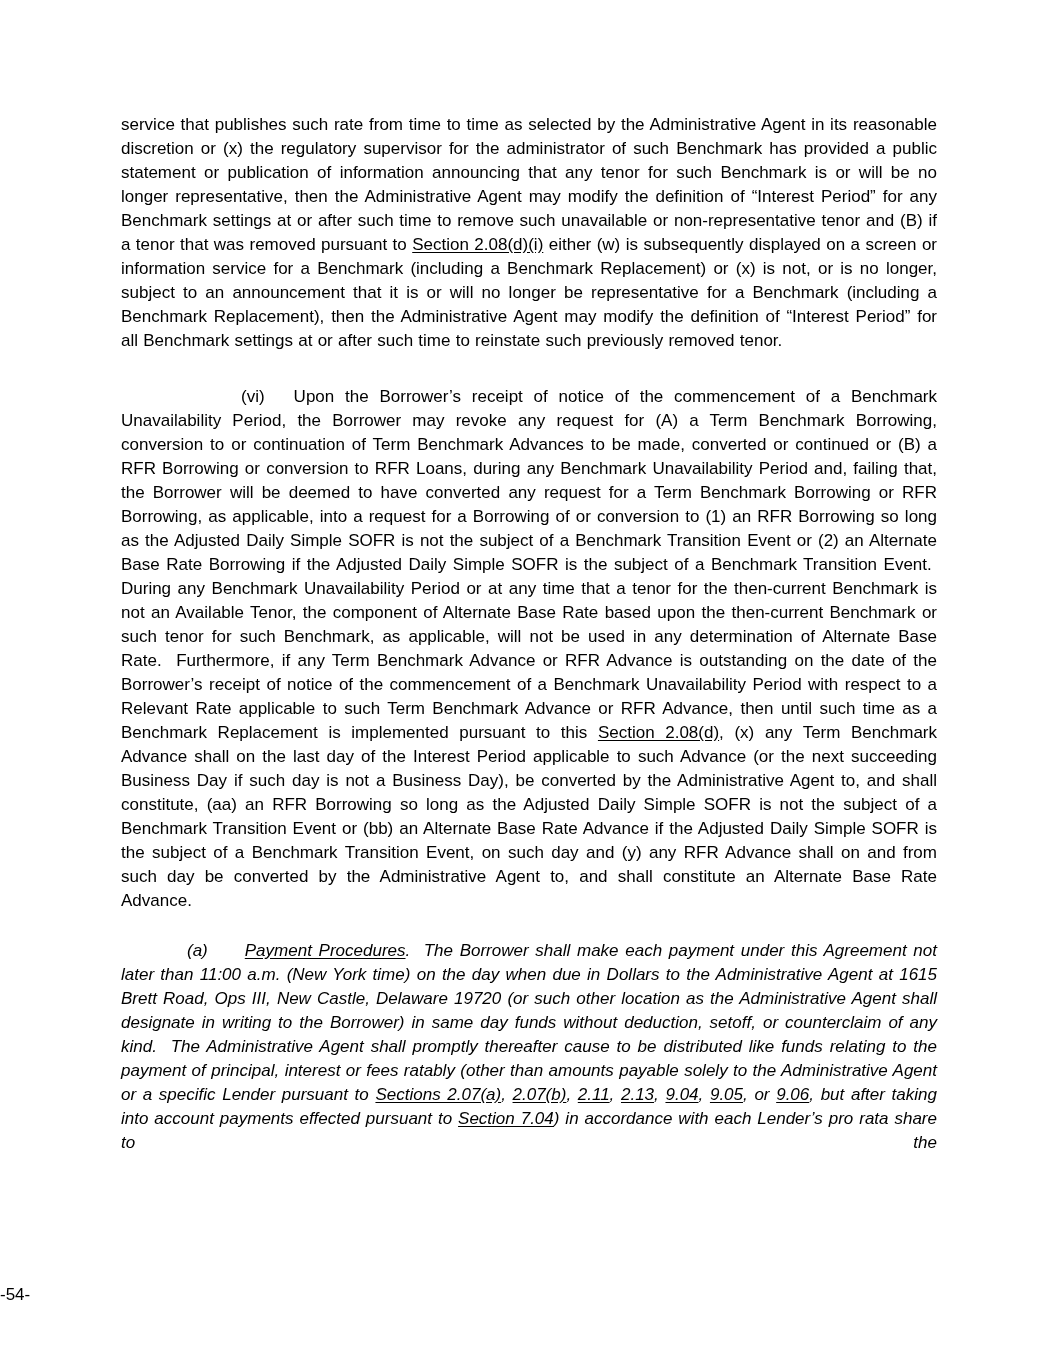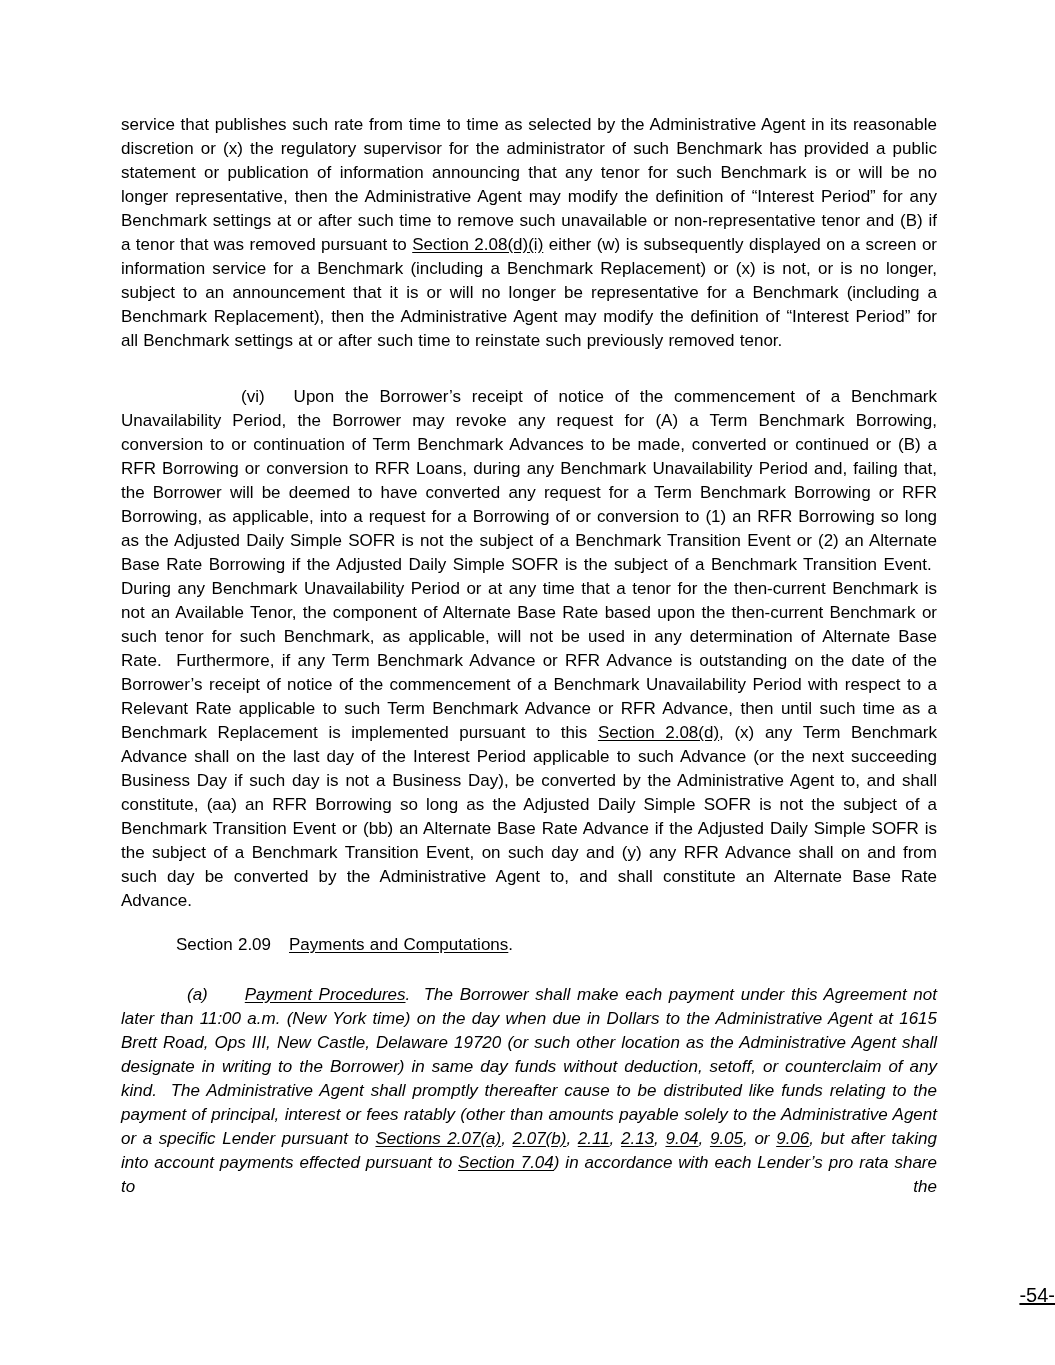--- a/index.html
+++ b/index.html
@@ -34,30 +34,28 @@
   .p-vi { margin-top: 32px; text-indent: 120px; }
   .heading { margin-top: 20px; text-indent: 55px; }
   .p-a { margin-top: 26px; text-indent: 66px; text-align-last: justify; font-style: italic; }
   .u { text-decoration: underline; text-underline-offset: 2px; }
   .tab { display: inline-block; }
   .pagenum {
     position: absolute;
     left: 0;
     top: 1283px;
     width: 1055px;
-    text-align: right;
-    font-size: 20px;
+    text-align: left;
+    font-size: 17px;
     line-height: 24px;
-    text-decoration: underline;
   }
 </style>
 </head>
 <body>
 
 <div class="page">
   <div class="content">
     <p class="para"><span class="">service that publishes such rate from time to time as selected by the Administrative Agent in its reasonable discretion or (x) the regulatory supervisor for the administrator of such Benchmark has provided a public statement or publication of information announcing that any tenor for such Benchmark is or will be no longer representative, then the Administrative Agent may modify the definition of “Interest Period” for any Benchmark settings at or after such time to remove such unavailable or non-representative tenor and (B) if a tenor that was removed pursuant to </span><span class="u">Section 2.08(d)(i)</span><span class=""> either (w) is subsequently displayed on a screen or information service for a Benchmark (including a Benchmark Replacement) or (x) is not, or is no longer, subject to an announcement that it is or will no longer be representative for a Benchmark (including a Benchmark Replacement), then the Administrative Agent may modify the definition of “Interest Period” for all Benchmark settings at or after such time to reinstate such previously removed tenor.</span></p>
     <p class="para p-vi"><span class="">(vi)</span><span class="tab" style="width: 29px;"></span><span class="">Upon the Borrower’s receipt of notice of the commencement of a Benchmark Unavailability Period, the Borrower may revoke any request for (A) a Term Benchmark Borrowing, conversion to or continuation of Term Benchmark Advances to be made, converted or continued or (B) a RFR Borrowing or conversion to RFR Loans, during any Benchmark Unavailability Period and, failing that, the Borrower will be deemed to have converted any request for a Term Benchmark Borrowing or RFR Borrowing, as applicable, into a request for a Borrowing of or conversion to (1) an RFR Borrowing so long as the Adjusted Daily Simple SOFR is not the subject of a Benchmark Transition Event or (2) an Alternate Base Rate Borrowing if the Adjusted Daily Simple SOFR is the subject of a Benchmark Transition Event.&nbsp; During any Benchmark Unavailability Period or at any time that a tenor for the then-current Benchmark is not an Available Tenor, the component of Alternate Base Rate based upon the then-current Benchmark or such tenor for such Benchmark, as applicable, will not be used in any determination of Alternate Base Rate.&nbsp; Furthermore, if any Term Benchmark Advance or RFR Advance is outstanding on the date of the Borrower’s receipt of notice of the commencement of a Benchmark Unavailability Period with respect to a Relevant Rate applicable to such Term Benchmark Advance or RFR Advance, then until such time as a Benchmark Replacement is implemented pursuant to this </span><span class="u">Section 2.08(d)</span><span class="">, (x) any Term Benchmark Advance shall on the last day of the Interest Period applicable to such Advance (or the next succeeding Business Day if such day is not a Business Day), be converted by the Administrative Agent to, and shall constitute, (aa) an RFR Borrowing so long as the Adjusted Daily Simple SOFR is not the subject of a Benchmark Transition Event or (bb) an Alternate Base Rate Advance if the Adjusted Daily Simple SOFR is the subject of a Benchmark Transition Event, on such day and (y) any RFR Advance shall on and from such day be converted by the Administrative Agent to, and shall constitute an Alternate Base Rate Advance.</span></p>
-    <p class="para heading"><span class="">Section 2.09</span><span class="tab" style="width: 18px;"></span><span class="u">Payments and Computations</span><span class="">.</span></p>
     <p class="para p-a"><span class="">(a)</span><span class="tab" style="width: 37px;"></span><span class="u">Payment Procedures</span><span class="">.&nbsp; The Borrower shall make each payment under this Agreement not later than 11:00 a.m. (New York time) on the day when due in Dollars to the Administrative Agent at 1615 Brett Road, Ops III, New Castle, Delaware 19720 (or such other location as the Administrative Agent shall designate in writing to the Borrower) in same day funds without deduction, setoff, or counterclaim of any kind.&nbsp; The Administrative Agent shall promptly thereafter cause to be distributed like funds relating to the payment of principal, interest or fees ratably (other than amounts payable solely to the Administrative Agent or a specific Lender pursuant to </span><span class="u">Sections 2.07(a)</span><span class="">, </span><span class="u">2.07(b)</span><span class="">, </span><span class="u">2.11</span><span class="">, </span><span class="u">2.13</span><span class="">, </span><span class="u">9.04</span><span class="">, </span><span class="u">9.05</span><span class="">, or </span><span class="u">9.06</span><span class="">, but after taking into account payments effected pursuant to </span><span class="u">Section 7.04</span><span class="">) in accordance with each Lender’s pro rata share to the</span></p>
   </div>
   <div class="pagenum">-54-</div>
 </div>
 
 </body></html>

